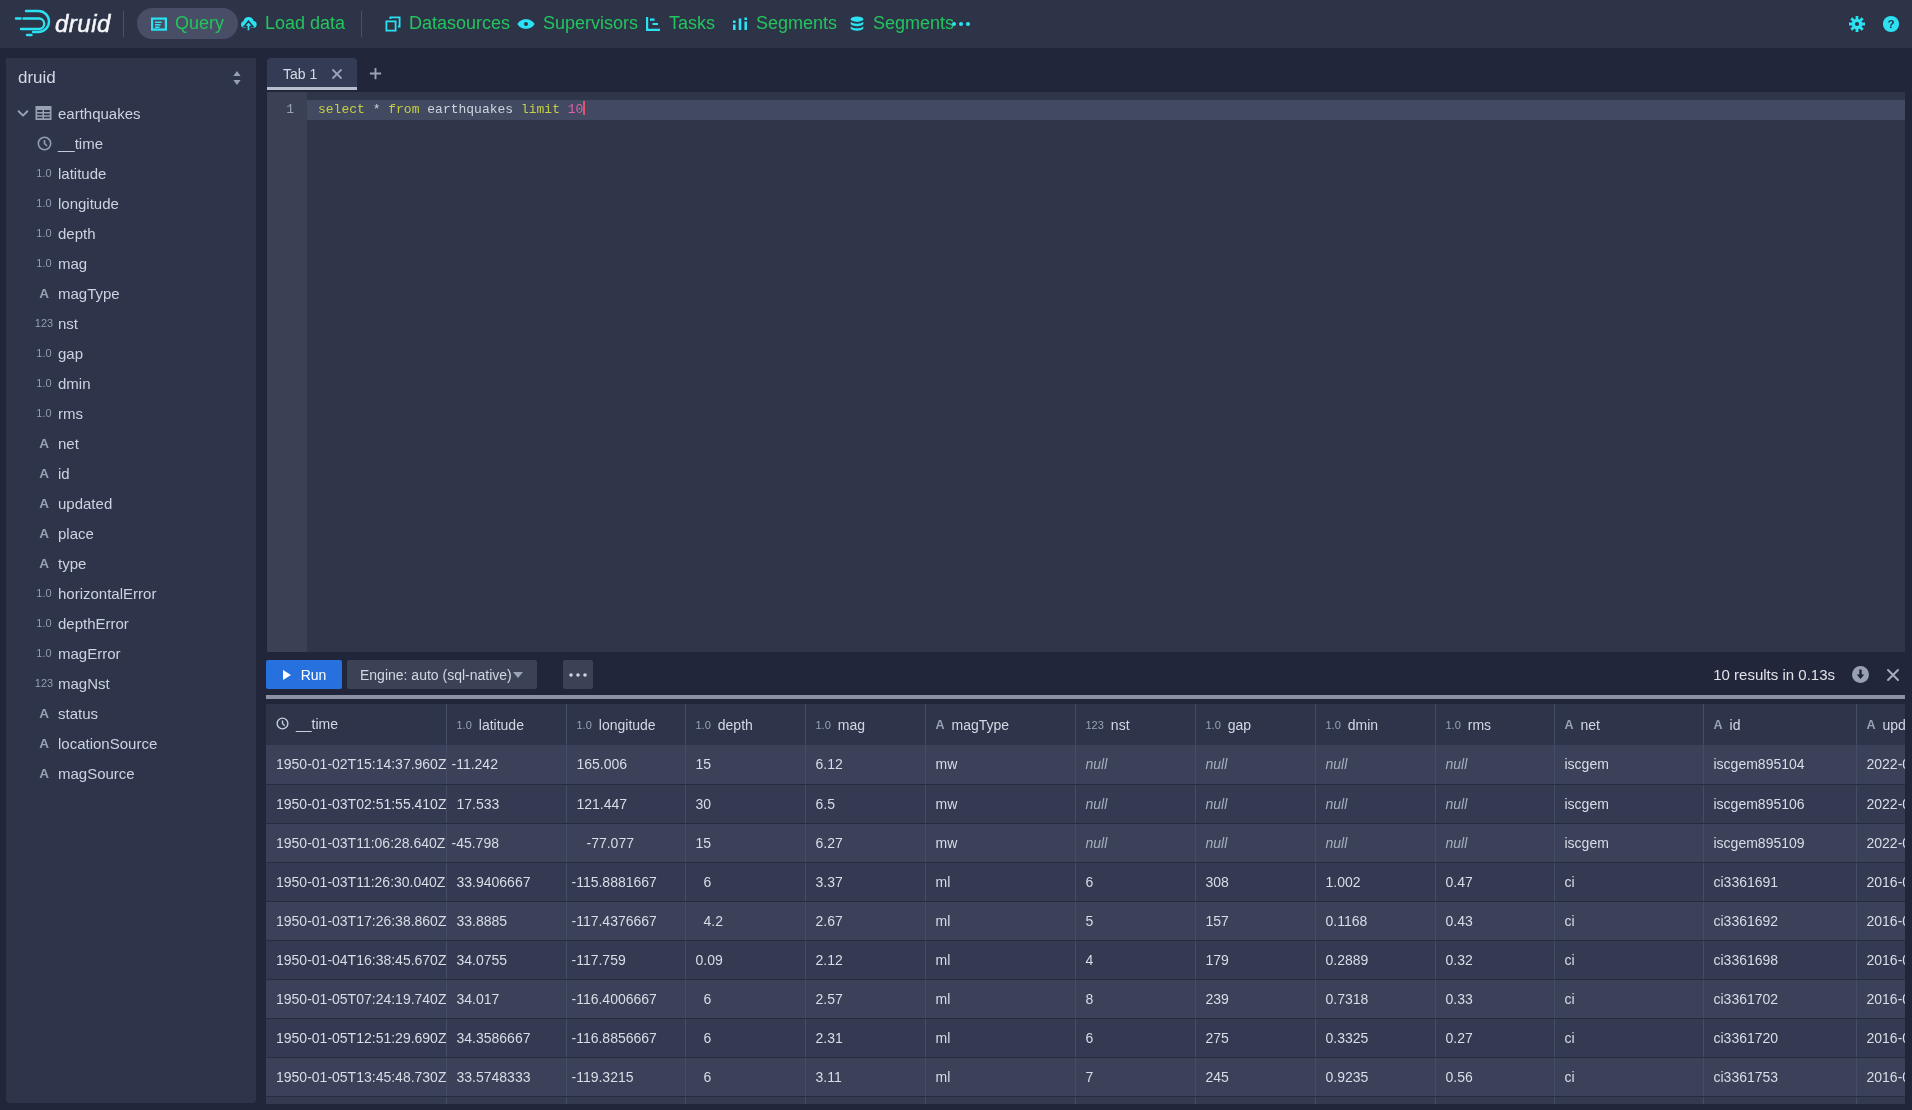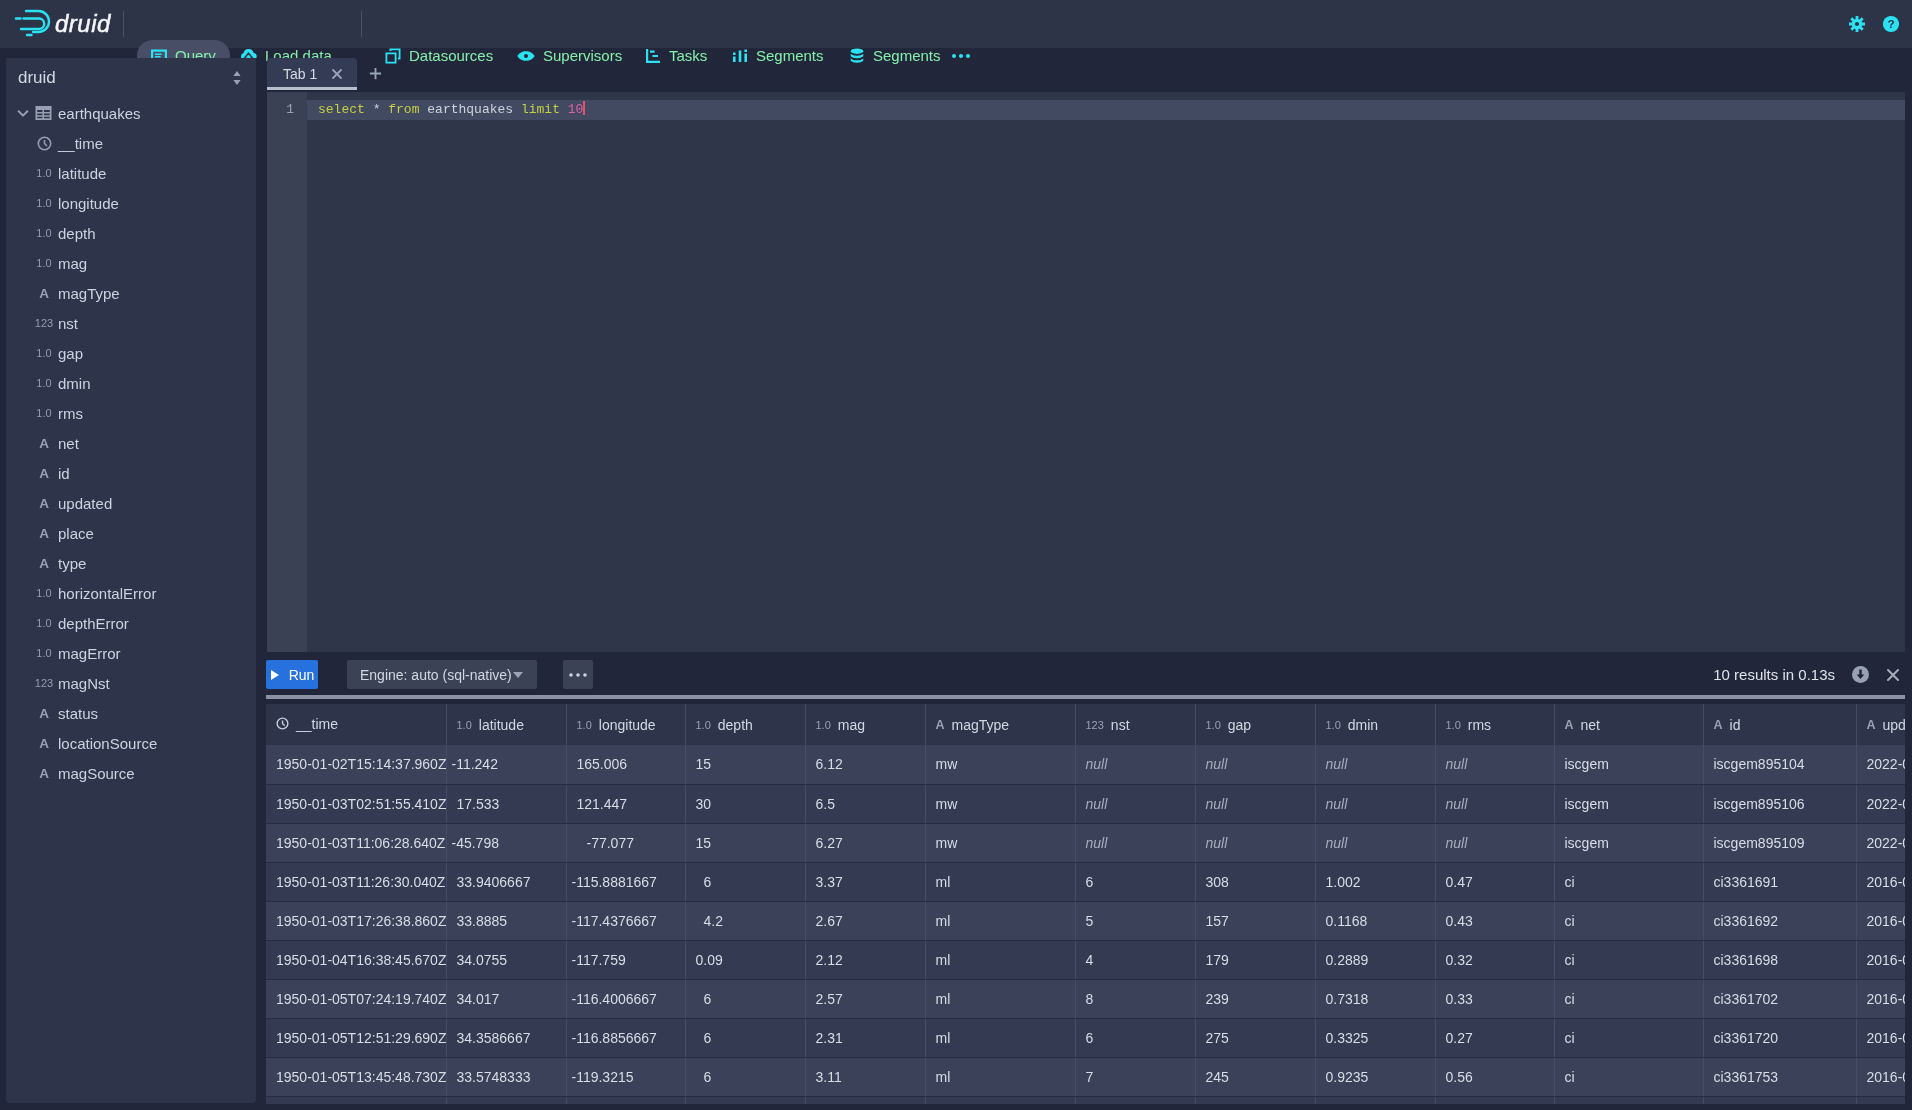--- a/index.html
+++ b/index.html
@@ -3,21 +3,21 @@
 <meta charset="utf-8">
 <style>
   * { box-sizing: border-box; margin:0; padding:0; }
   html,body { width:1912px; height:1110px; overflow:hidden; }
   body { background:#21263a; font-family:"Liberation Sans",sans-serif; color:#d7dce6; position:relative; }
 
   
   #nav { position:absolute; left:0; top:0; width:1912px; height:48px; background:#2d3447; }
   #nav .wordmark { position:absolute; left:55px; top:10px; font-size:24px; font-style:italic; color:#f4f6f9; letter-spacing:0.5px; -webkit-text-stroke:0.5px #f4f6f9; }
   .navsep { position:absolute; top:11px; width:1px; height:26px; background:#4a5166; }
-  .navbtn { position:absolute; top:8px; display:flex; align-items:center; gap:8px; height:31px; padding:0 14px; border-radius:3px; font-size:15px; color:#86efac;margin-top:32px; }
+  .navbtn { position:absolute; top:8px; display:flex; align-items:center; gap:8px; height:31px; padding:0 14px; border-radius:3px; font-size:18px; color:#22c55e; }
   .navbtn.pill { background:#474e66; border-radius:16px; }
   .navbtn svg { display:block; flex:none; }
   #navright { position:absolute; right:12px; top:0; height:48px; display:flex; align-items:center; gap:16px; }
 
   
   #sidebar { position:absolute; left:6px; top:58px; width:250px; height:1045px; background:#2e354a; border-radius:0 0 4px 4px; }
   #sidebar .title { height:40px; display:flex; align-items:center; padding:0 12px 0 12px; font-size:17px; color:#d3d9e4; }
   .tree-row { height:30px; display:flex; align-items:center; font-size:15px; color:#ccd3e0; }
   .tree-row .typeicon { width:22px; margin-left:27px; margin-right:3px; color:#939cb0; font-size:11px; display:flex; align-items:center; justify-content:center; flex:none; }
   .typeicon.A { font-size:13.5px; font-weight:bold; color:#99a2b5; }
@@ -35,21 +35,21 @@
   #activeline { position:absolute; left:0; top:8px; right:0; height:20px; background:#414a61; }
   #activegutter { position:absolute; left:0; top:8px; width:40px; height:20px; background:#4c546b; }
   #lineno { position:absolute; left:0; top:8px; width:27px; height:20px; line-height:20px; text-align:right; color:#9aa3b6; font-size:13px; }
   #codeline { position:absolute; left:51px; top:8px; height:20px; line-height:20px; font-size:13px; white-space:pre; }
   .kw { color:#c6ce43; } .id2 { color:#ced4df; } .numlit { color:#e060a8;text-align:center; } .star { color:#ced4df; }
   #cursor { display:inline-block; width:2px; height:14px; background:#e5506a; vertical-align:-2px; }
 
   
   #runbar { position:absolute; left:266px; top:660px; right:7px; height:29px; }
   .btn { height:29px; display:inline-flex; align-items:center; border-radius:2px; font-size:14px; }
-  #runbtn { background:#2671dd; color:#fff; width:52px; justify-content:center; gap:9px; position:absolute; left:0; top:0; }
+  #runbtn { background:#2671dd; color:#fff; width:76px; justify-content:center; gap:9px; position:absolute; left:0; top:0; }
   #enginebtn { background:#3b4256; color:#d2d8e2; position:absolute; left:81px; top:0; padding:0 13px; }
   #morebtn { background:#3b4256; position:absolute; left:297px; top:0; width:30px; justify-content:center; }
   #runright { position:absolute; right:5px; top:0; height:29px; display:flex; align-items:center; gap:17px; font-size:15px; color:#dfe3ea; }
 
   #splitter { position:absolute; left:266px; top:695px; right:7px; height:4px; background:#8b92a4; }
 
   
   #results { position:absolute; left:266px; top:704px; width:1639px; height:400px; overflow:hidden; background:#333a52; }
   table { border-collapse:collapse; table-layout:fixed; width:1700px; }
   td,th { padding:0 0 0 10px; height:39px; font-weight:normal; text-align:left; font-size:14px; white-space:nowrap; overflow:hidden; border-right:1px solid rgba(110,120,150,0.30); border-bottom:1px solid #272d41; }

